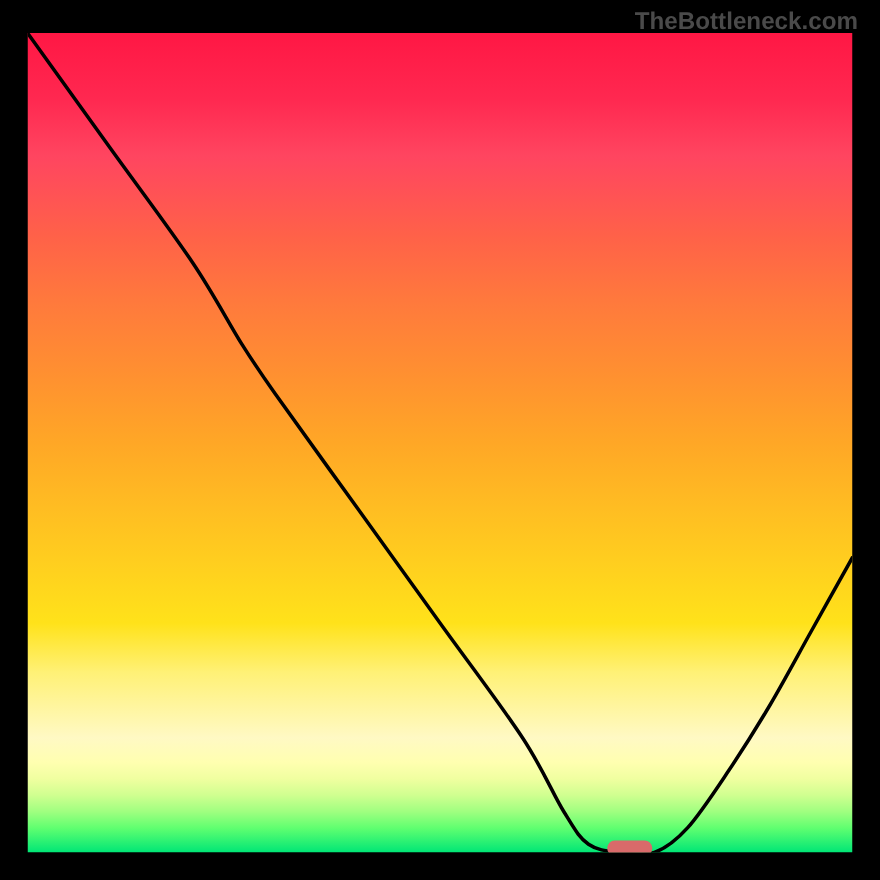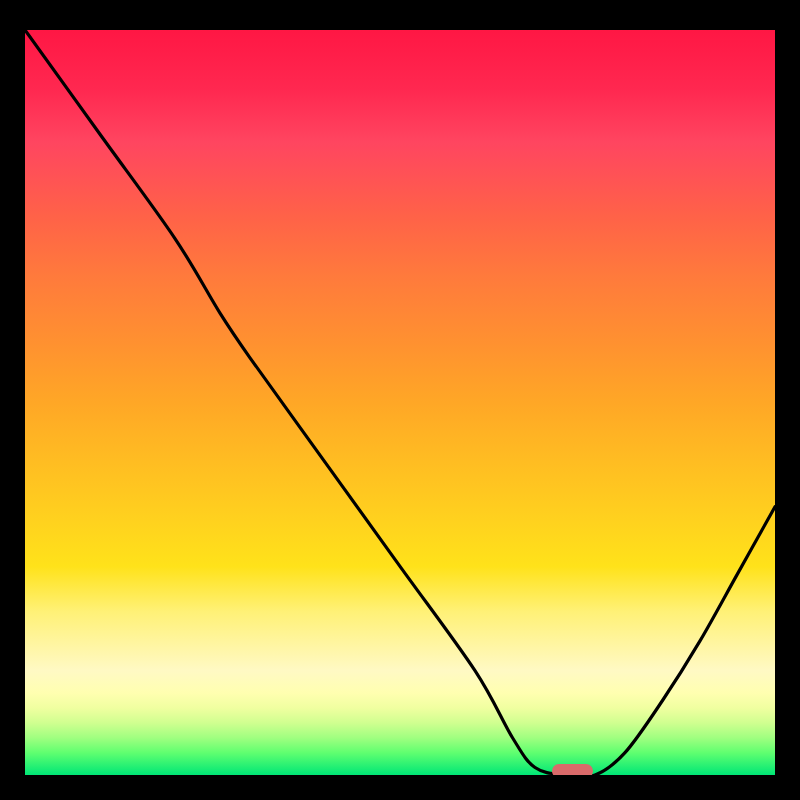--- a/index.html
+++ b/index.html
@@ -72,20 +72,21 @@
     position: absolute;
     background: #d96a6a;
     border-radius: 8px;
     height: 14px;
   }
 </style>
 </head>
 <body>
 
 <div class="container">
+  <div class="watermark">TheBottleneck.com</div>
   <div class="plot-area">
     <div class="gradient-bg"></div>
     <svg class="curve-svg" viewBox="0 0 750 745" preserveAspectRatio="none">
       <path id="curve-path" fill="none" stroke="#000" stroke-width="3.2" stroke-linejoin="round" stroke-linecap="round" d="M 0 0 C 12.5 17.383333333333326, 50 69.53333333333327, 75 104.29999999999995 C 100 139.06666666666663, 130 178.8, 150 208.60000000000002 C 170 238.40000000000003, 182.5 263.23333333333335, 195 283.1 C 207.5 302.9666666666667, 207.5 302.96666666666664, 225 327.79999999999995 C 242.5 352.63333333333327, 275 397.33333333333337, 300 432.1 C 325 466.8666666666667, 350 501.6333333333333, 375 536.4 C 400 571.1666666666666, 431.25 612.1416666666667, 450 640.7 C 468.75 669.2583333333334, 477.5 691.6083333333333, 487.5 707.75 C 497.5 723.8916666666667, 501.25000000000006 731.3416666666666, 510.00000000000006 737.55 C 518.75 743.7583333333333, 530 743.7583333333333, 540 745 C 550 746.2416666666667, 560 748.725, 570 745 C 580 741.275, 588.75 735.0666666666666, 600 722.65 C 611.25 710.2333333333333, 625 689.125, 637.5 670.5 C 650 651.875, 662.5 632.0083333333333, 675 610.9 C 687.5 589.7916666666666, 700 566.2, 712.5 543.85 C 725 521.5, 743.75 487.975, 750 476.8"></path>
     </svg>
     <div class="marker" id="marker" style="width: 41.25px; left: 526.875px; top: 734px; background: rgb(217, 106, 106);"></div>
   </div>
 </div>
 
 </body></html>

